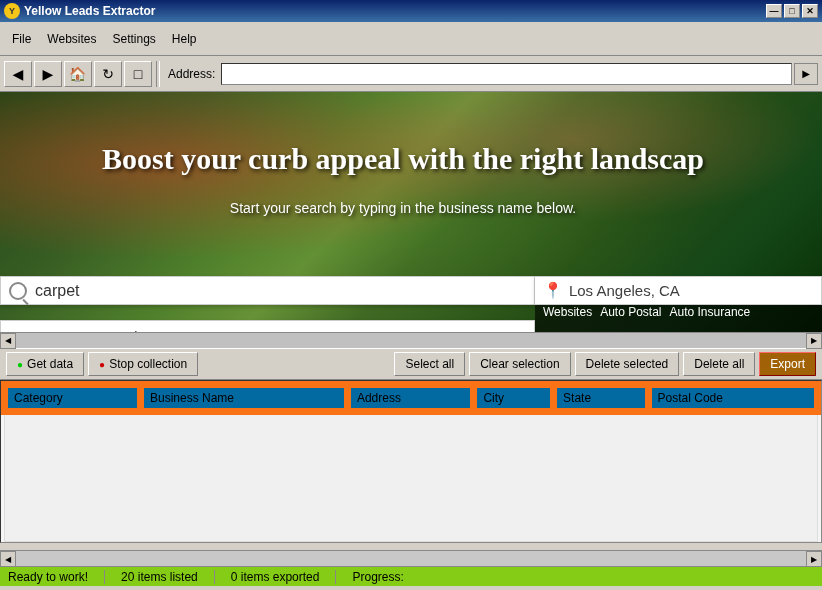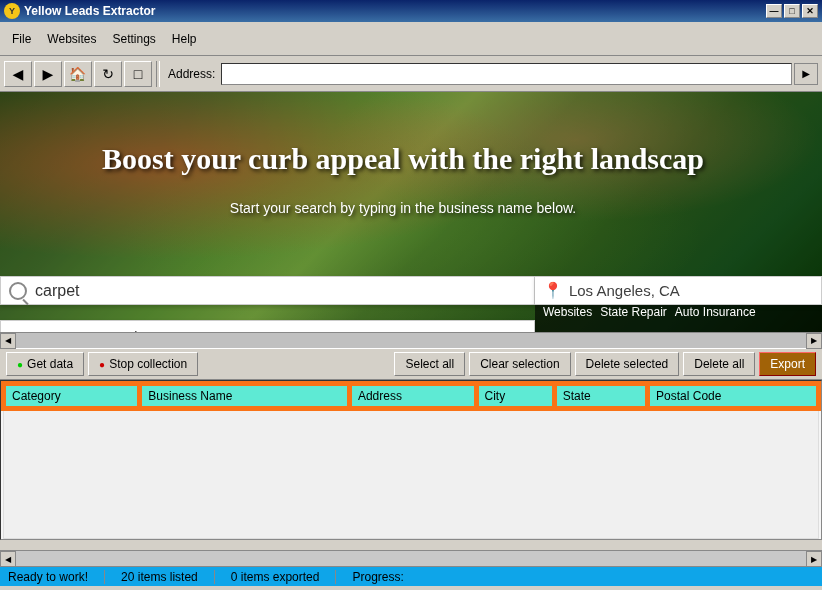--- a/index.html
+++ b/index.html
@@ -311,22 +311,22 @@
       background: #f5f5f5;
       border: 1px inset #888;
       margin: 0;
     }
     .data-table {
       width: 100%;
       border-collapse: collapse;
       font-size: 12px;
     }
     .data-table th {
-      background: #5eead4;
-      border: 5px solid #f97316;
+      background: #0369a1;
+      border: 7px solid #f97316;
       padding: 3px 6px;
       text-align: left;
       font-weight: normal;
       white-space: nowrap;
       position: sticky;
       top: 0;
     }
     .data-table td {
       border: 1px solid #ddd;
       padding: 2px 6px;
@@ -347,21 +347,21 @@
       font-size: 8px; cursor: pointer;
     }
     .bottom-scroll-track {
       flex: 1;
       background: #c8c8c8;
     }
 
     
     .status-bar {
       height: 20px;
-      background: #0ea5e9;
+      background: #84cc16;
       border-top: 1px solid #888;
       display: flex;
       align-items: center;
       padding: 0 8px;
       font-size: 12px;
       gap: 0;
     }
     .status-segment {
       padding: 0 16px 0 0;
       border-right: 1px solid #888;
@@ -438,21 +438,21 @@
 
     <div class="suggestions">
       <div class="suggestion-item">
         <span class="suggestion-bold">car</span><span>pet &amp; Rug Cleaners</span>
       </div>
 
     </div>
 
     <div class="category-row">
       <span class="category-pill">Websites</span>
-      <span class="category-pill">State Repair</span>
+      <span class="category-pill">Auto Postal</span>
       <span class="category-pill">Auto Insurance</span>
     </div>
 
   </div>
 
   <div class="h-scrollbar" style="position:relative;">
     <div class="h-scroll-left">◀</div>
     <div class="h-scroll-track"></div>
     <div class="h-scroll-right">▶</div>
   </div>

